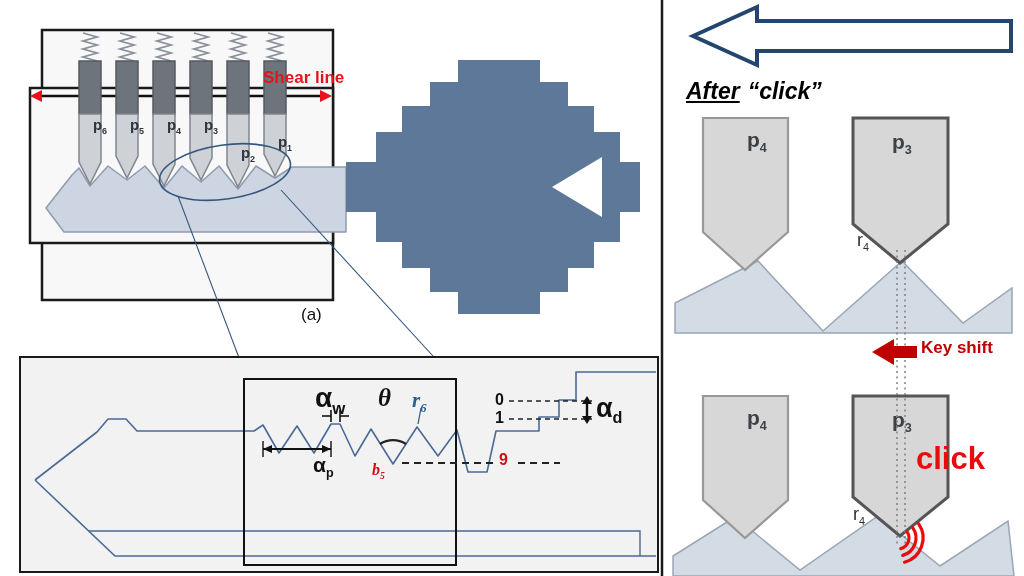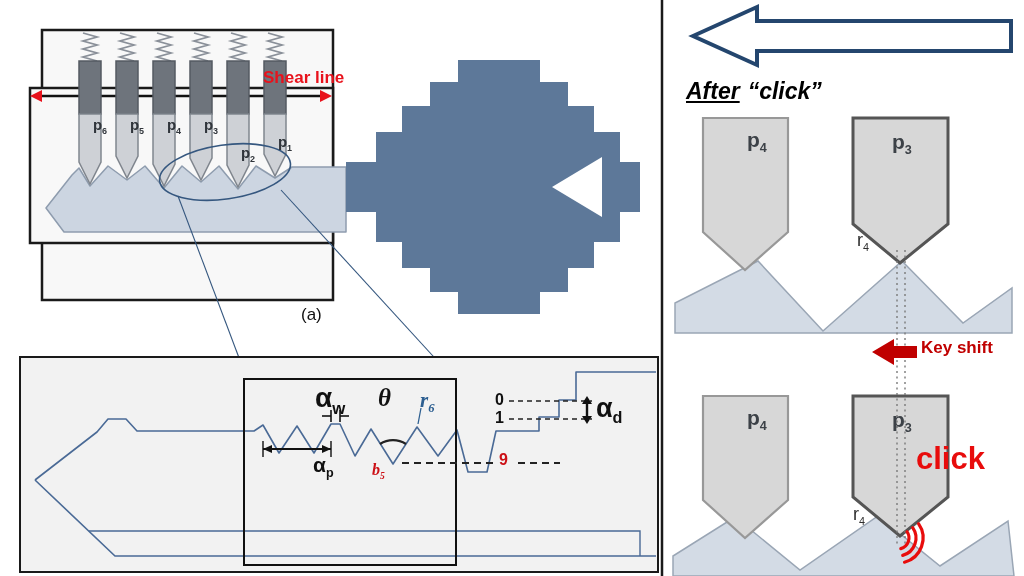--- a/index.html
+++ b/index.html
@@ -133,21 +133,21 @@
   <div class="lbl pinlbl" style="left:189px;top:117px;"><span>p</span><sub>3</sub></div>
   <div class="lbl pinlbl" style="left:226px;top:117px;margin-top:28px;"><span>p</span><sub>2</sub></div>
   <div class="lbl pinlbl" style="left:263px;top:134px;"><span>p</span><sub>1</sub></div>
 
   <div class="lbl" style="left:301px;top:306px;font-size:17px;color:#111;">(a)</div>
 
   <div class="lbl" style="left:315px;top:383px;font-size:28px;font-weight:700;"><span>α</span><sub>w</sub></div>
 
   <div class="lbl serifit" style="left:378px;top:385px;font-size:25px;">θ</div>
 
-  <div class="lbl serifit" style="left:412px;top:389px;font-size:21px;color:#2d5f91;margin-left:8px;"><span>r</span><sub>6</sub></div>
+  <div class="lbl serifit" style="left:412px;top:389px;font-size:21px;color:#2d5f91;"><span>r</span><sub>6</sub></div>
 
   <div class="lbl" style="left:275px;top:454px;font-size:21px;font-weight:700;margin-left:38px;"><span>α</span><sub>p</sub></div>
 
   <div class="lbl serifit" style="left:372px;top:462px;font-size:16px;color:#cc1016;"><span>b</span><sub>5</sub></div>
 
   <div class="lbl" style="left:495px;top:392px;font-size:16px;font-weight:700;">0</div>
   <div class="lbl" style="left:495px;top:410px;font-size:16px;font-weight:700;">1</div>
   <div class="lbl" style="left:499px;top:452px;font-size:16px;font-weight:700;color:#cc1016;">9</div>
 
   <div class="lbl" style="left:596px;top:394px;font-size:27px;font-weight:700;"><span>α</span><sub>d</sub></div>

